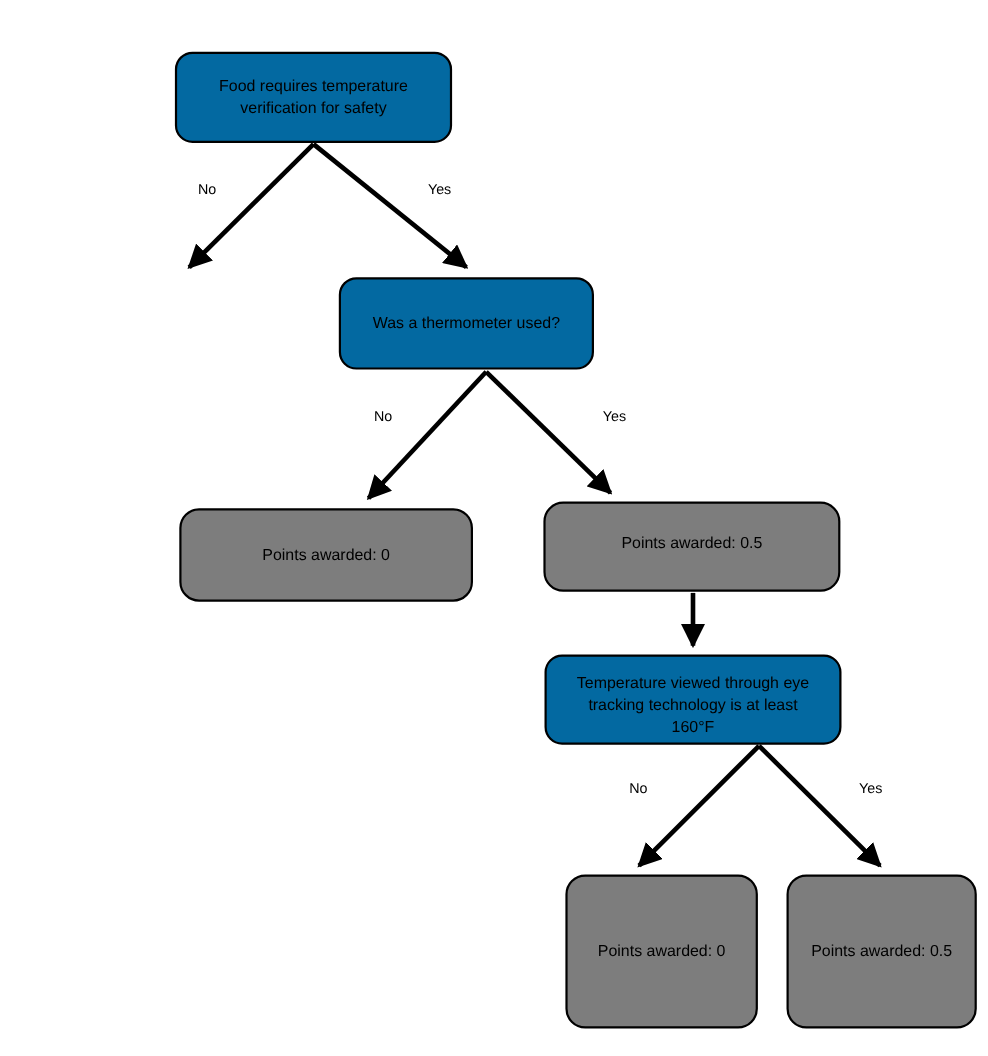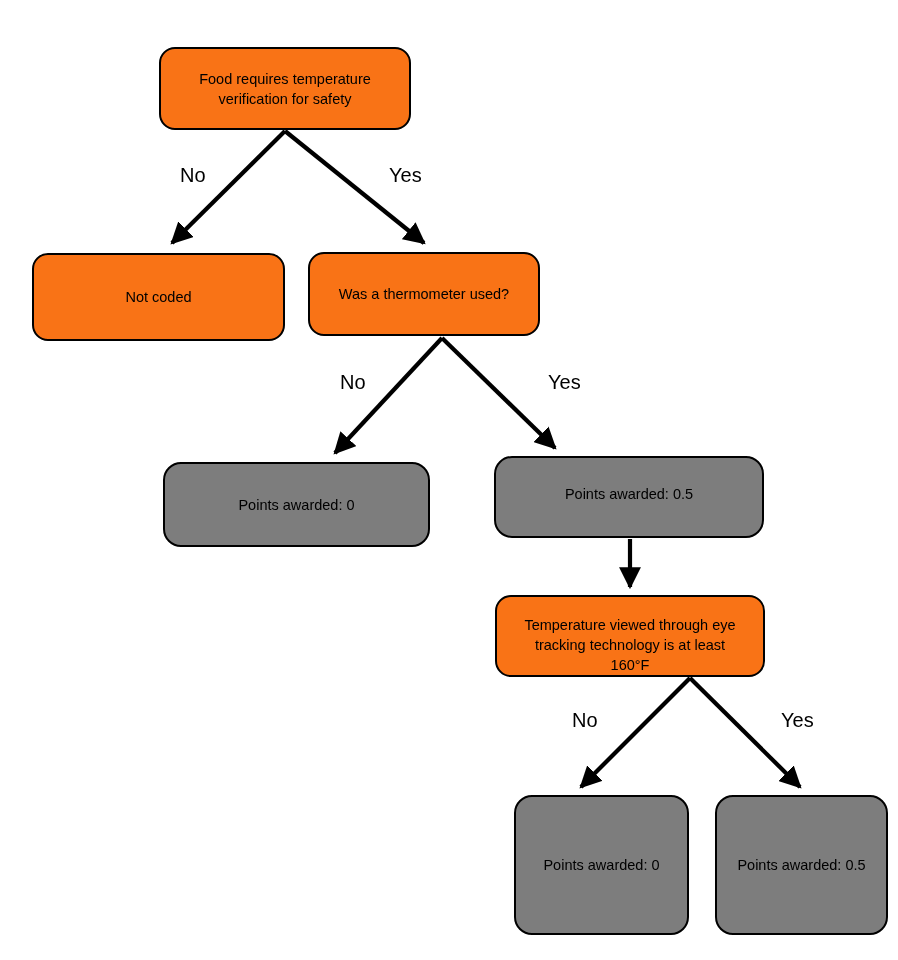--- a/index.html
+++ b/index.html
@@ -37,33 +37,33 @@
     display: flex;
     align-items: center;
     justify-content: center;
     text-align: center;
     color: #000000;
     font-size: 14.5px;
     line-height: 1.38;
     padding: 0 10px;
     background: #ffffff;
   }
-  .node.decision { background: #f97316; }
+  .node.decision { background: #0369a1; }
   .node.terminal {
     background: #7d7d7d;
     border-radius: 18px;
   }
   .node-label {
     display: block;
     white-space: pre-line;
   }
   .edge-label {
     position: absolute;
     color: #000000;
-    font-size: 20px;
+    font-size: 13px;
     line-height: 1;
     white-space: nowrap;
   }
 </style>
 </head>
 <body>
 
 <div id="canvas">
 
   <svg id="edge-layer" viewBox="0 0 898 960" width="898" height="960" xmlns="http://www.w3.org/2000/svg">
@@ -86,37 +86,34 @@
     <line x1="690" y1="678" x2="581" y2="787" stroke="#000000" stroke-width="4.2" marker-end="url(#arrowhead)"></line>
 
     <line x1="690" y1="678" x2="800" y2="787" stroke="#000000" stroke-width="4.2" marker-end="url(#arrowhead)"></line>
   </svg>
 
   <div class="node decision" style="left:159px; top:47px; width:252px; height:83px;">
     <span class="node-label">Food requires temperature
 verification for safety</span>
   </div>
 
-  <div class="node decision" style="left:32px; top:253px; width:253px; height:88px;">
-    <span class="node-label">Not coded</span>
-  </div>
 
   <div class="node decision" style="left:308px; top:252px; width:232px; height:84px;">
     <span class="node-label">Was a thermometer used?</span>
   </div>
 
   <div class="node terminal" style="left:163px; top:462px; width:267px; height:85px;">
     <span class="node-label">Points awarded: 0</span>
   </div>
 
   <div class="node terminal" style="left:494px; top:456px; width:270px; height:82px; align-items:flex-start; padding-top:26px;">
     <span class="node-label">Points awarded: 0.5</span>
   </div>
 
-  <div class="node decision" style="left:495px; top:595px; width:270px; height:82px; align-items:flex-end; padding-top:9px;">
+  <div class="node decision" style="left:495px; top:595px; width:270px; height:82px; align-items:center; padding-top:9px;">
     <span class="node-label">Temperature viewed through eye
 tracking technology is at least
 160°F</span>
   </div>
 
   <div class="node terminal" style="left:514px; top:795px; width:175px; height:140px;">
     <span class="node-label">Points awarded: 0</span>
   </div>
 
   <div class="node terminal" style="left:715px; top:795px; width:173px; height:140px;">

